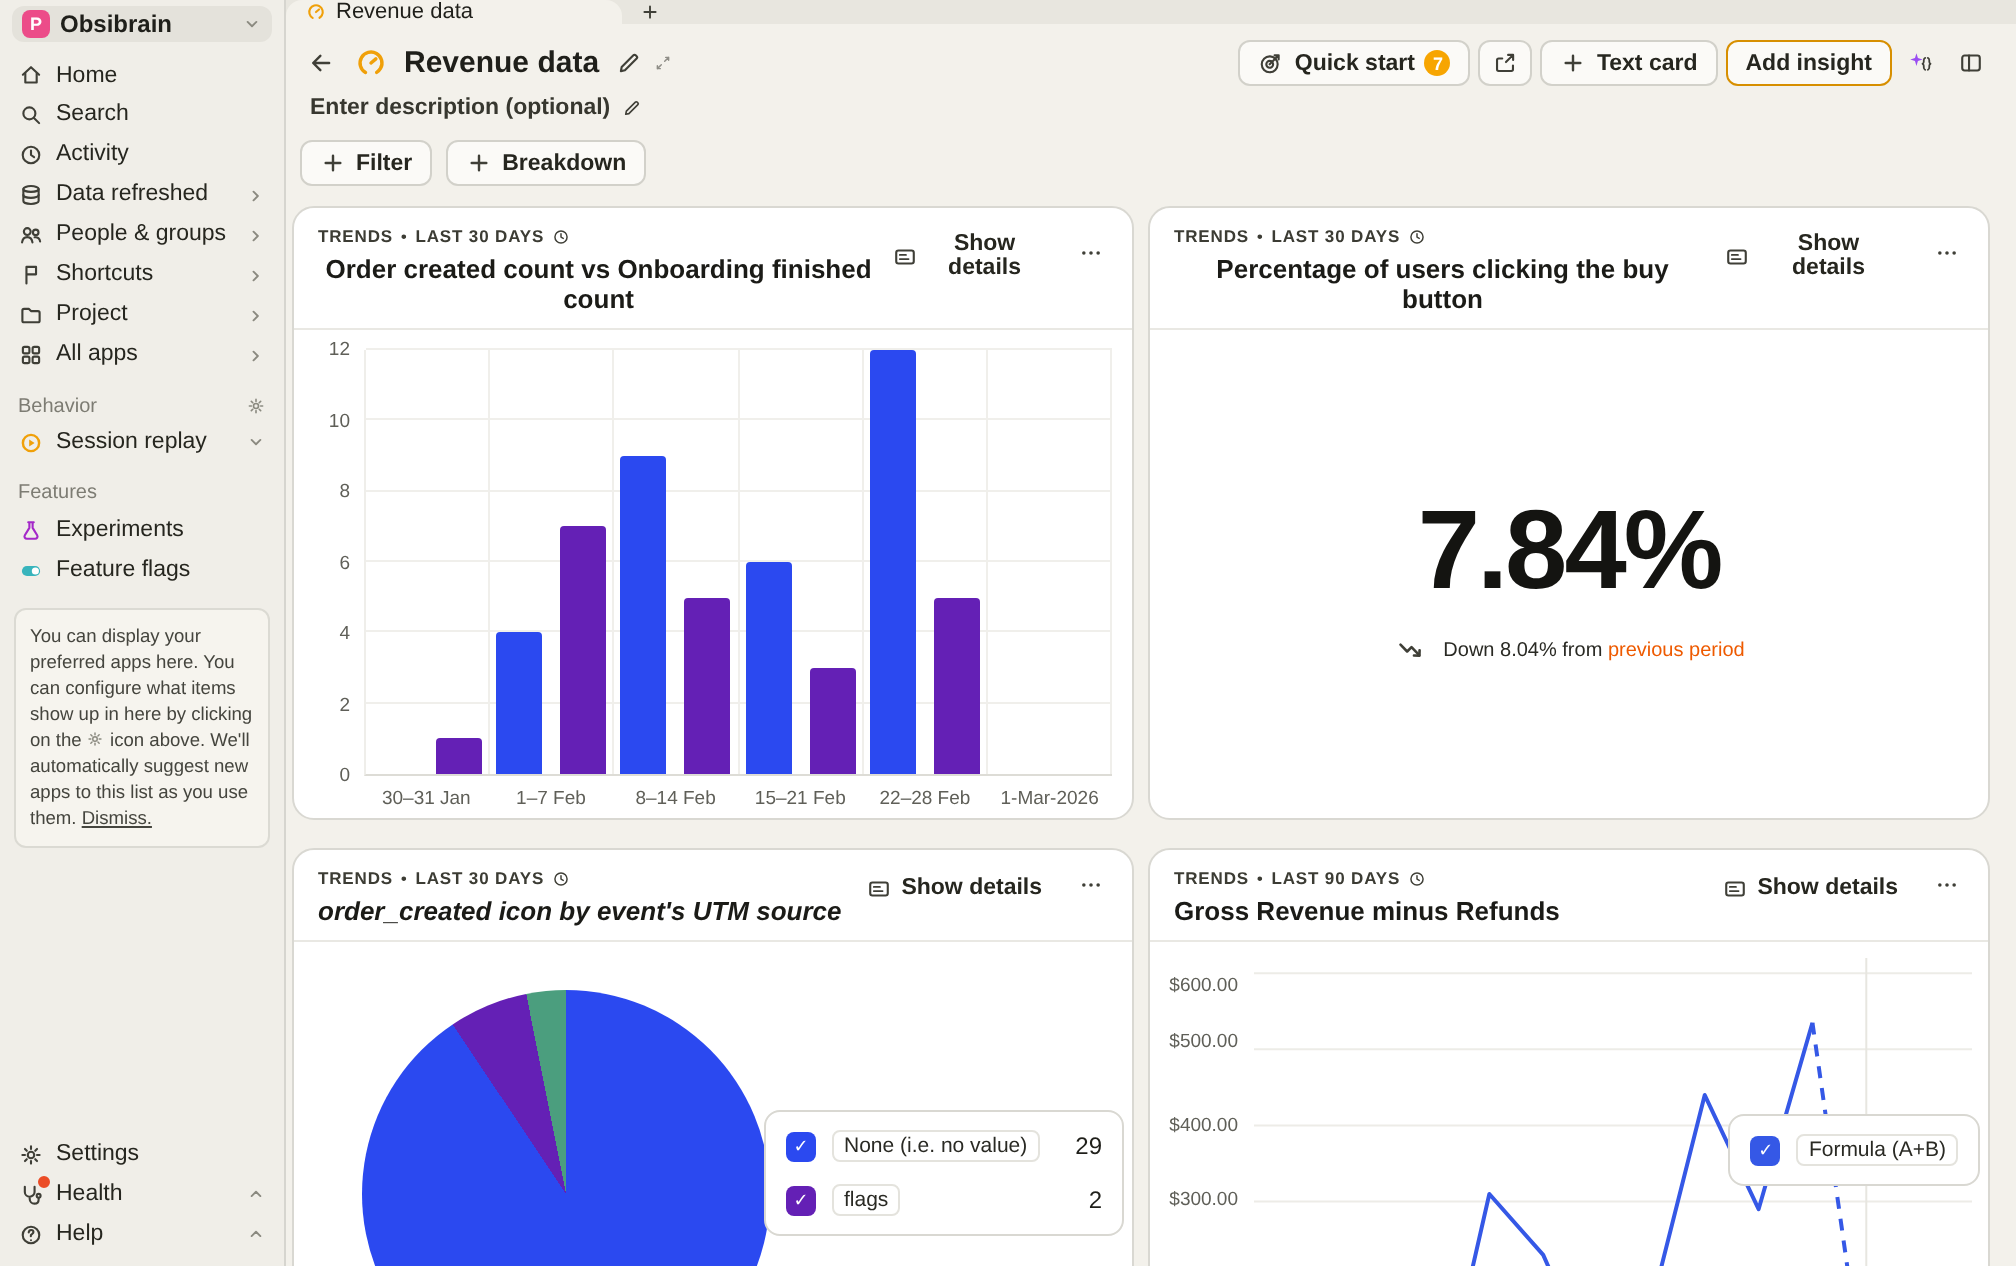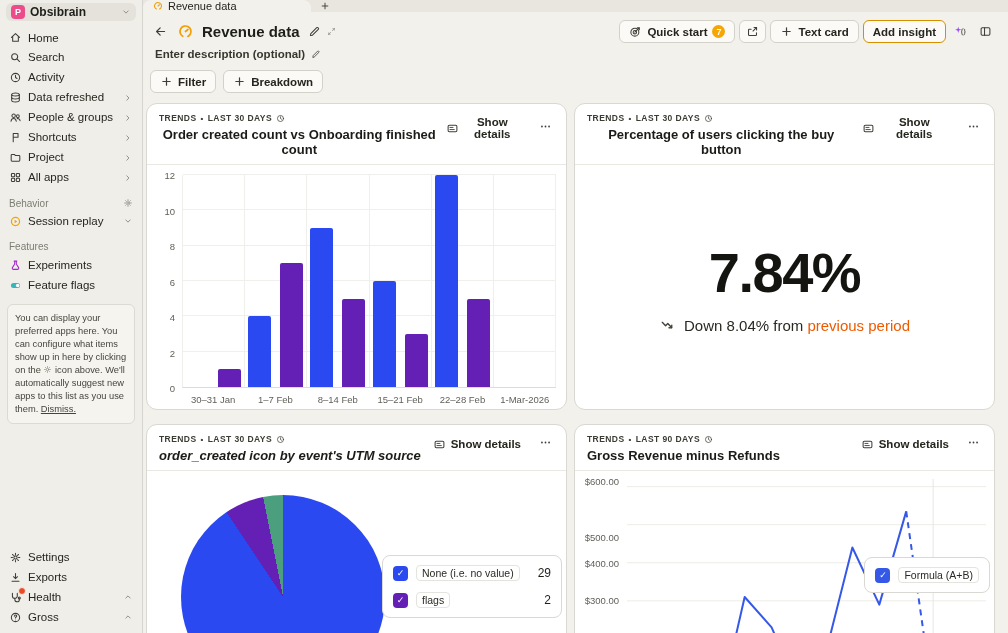--- a/index.html
+++ b/index.html
@@ -87,21 +87,21 @@
   .bc-grid{position:absolute;left:0;right:0;border-top:1px solid #f0efeb;}
   .bc-group{flex:1;height:100%;display:flex;align-items:flex-end;justify-content:center;
     gap:9px;border-right:1px solid #f0efeb;position:relative;}
   .bc-bar{width:23px;border-radius:2px 2px 0 0;}
   .bc-xlabels{display:flex;margin-left:27px;height:17px;align-items:flex-end;}
   .bc-xlabels span{flex:1;text-align:center;font-size:9.5px;color:#5f5f58;white-space:nowrap;}
 
   
   .num-body{position:absolute;inset:0;display:flex;flex-direction:column;align-items:center;justify-content:center;}
   .big-number{font-size:56px;font-weight:700;letter-spacing:-1.5px;color:#141411;}
-  .trend-row{display:flex;align-items:center;gap:8px;margin-top:12px;font-size:15px;color:#2a2a24;}
+  .trend-row{display:flex;align-items:center;gap:8px;margin-top:12px;font-size:10px;color:#2a2a24;}
   .trend-link{color:#ee5a00;}
   .trend-row .icn svg{width:17px;height:14px;}
 
   
   .pie{width:204px;height:204px;border-radius:50%;margin:24px 0 0 34px;}
 
   
   .lc-wrap{position:absolute;top:8px;left:6px;right:8px;}
   .lc-row{display:flex;}
   .lc-ylabels{width:46px;position:relative;font-size:9.5px;color:#5f5f58;height:236px;}
@@ -293,28 +293,20 @@
         <div class="side-item">
           <span class="icn">
             <svg viewBox="0 0 16 16" fill="none" stroke="#3f3f37" stroke-width="1.3" stroke-linecap="round" stroke-linejoin="round">
               <circle cx="8" cy="8" r="2"></circle>
               <path d="M8 2.7v1.6M8 11.7v1.6M2.7 8h1.6M11.7 8h1.6M4.3 4.3l1.1 1.1M10.6 10.6l1.1 1.1M11.7 4.3l-1.1 1.1M5.4 10.6l-1.1 1.1"></path>
             </svg>
           </span>
           <span class="lbl">Settings</span>
         </div>
         <div class="side-item">
-          <span class="icn">
-            <svg viewBox="0 0 16 16" fill="none" stroke="#3f3f37" stroke-width="1.3" stroke-linecap="round" stroke-linejoin="round">
-              <path d="M8 3v6.3M5.5 7 8 9.5 10.5 7M3.7 12.6h8.6"></path>
-            </svg>
-          </span>
-          <span class="lbl">Exports</span>
-        </div>
-        <div class="side-item">
           <span class="icn rel">
             <svg viewBox="0 0 16 16" fill="none" stroke="#3f3f37" stroke-width="1.3" stroke-linecap="round" stroke-linejoin="round">
               <path d="M4.2 2.9v3.2a3 3 0 0 0 6 0V2.9M7.2 9.2v1.2a2.9 2.9 0 0 0 2.9 2.9c1.6 0 2.6-1 2.6-2.6v-1"></path>
               <circle cx="12.7" cy="8.5" r="1.2"></circle>
             </svg>
             <span class="badge-dot"></span>
           </span>
           <span class="lbl">Health</span>
           <span class="icn sm right">
             <svg viewBox="0 0 16 16" fill="none" stroke="#3f3f37" stroke-width="1.3" stroke-linecap="round" stroke-linejoin="round">
@@ -323,21 +315,21 @@
           </span>
         </div>
         <div class="side-item">
           <span class="icn">
             <svg viewBox="0 0 16 16" fill="none" stroke="#3f3f37" stroke-width="1.3" stroke-linecap="round" stroke-linejoin="round">
               <circle cx="8" cy="8" r="5.1"></circle>
               <path d="M6.6 6.4c.1-.9.7-1.5 1.5-1.5s1.4.6 1.4 1.3c0 .9-.9 1.1-1.4 1.7-.2.2-.2.5-.2.8"></path>
               <circle cx="8" cy="11.2" r="0.6" fill="#3f3f37" stroke="none"></circle>
             </svg>
           </span>
-          <span class="lbl">Gross</span>
+          <span class="lbl">Help</span>
           <span class="icn sm right">
             <svg viewBox="0 0 16 16" fill="none" stroke="#3f3f37" stroke-width="1.3" stroke-linecap="round" stroke-linejoin="round">
               <path d="M4.5 9.7 8 6.2l3.5 3.5" stroke="#8b8a80" stroke-width="1.5"></path>
             </svg>
           </span>
         </div>
       </nav>
   </aside>
 
   <div class="main">
@@ -704,22 +696,22 @@
                     <circle cx="12.4" cy="8" r="1.1" fill="#3f3f37" stroke="none"></circle>
                   </svg>
                 </span>
             </button>
           </div>
         </header>
         <div class="card-body">
           <div class="lc-wrap">
             <div class="lc-row">
               <div class="lc-ylabels" id="line-ylabels">
-                  <span style="top: 2px; margin-left: 13px;">$600.00</span>
-                  <span style="top: 58px;">$500.00</span>
+                  <span style="top: 14px; margin-left: 13px;">$600.00</span>
+                  <span style="top: 42px;">$500.00</span>
                   <span style="top: 83.7419px;">$400.00</span>
                   <span style="top: 121px;">$300.00</span>
                 </div>
               <div class="lc-plot" id="line-plot">
                   <svg viewBox="0 0 360 236" preserveAspectRatio="none">
                     <line x1="0" x2="360" y1="7.612903225806445" y2="7.612903225806445" stroke="#edece7"></line>
                     <line x1="0" x2="360" y1="45.67741935483872" y2="45.67741935483872" stroke="#edece7"></line>
                     <line x1="0" x2="360" y1="83.74193548387098" y2="83.74193548387098" stroke="#edece7"></line>
                     <line x1="0" x2="360" y1="121.80645161290322" y2="121.80645161290322" stroke="#edece7"></line>
                     <line x1="0" x2="360" y1="159.8709677419355" y2="159.8709677419355" stroke="#edece7"></line>

